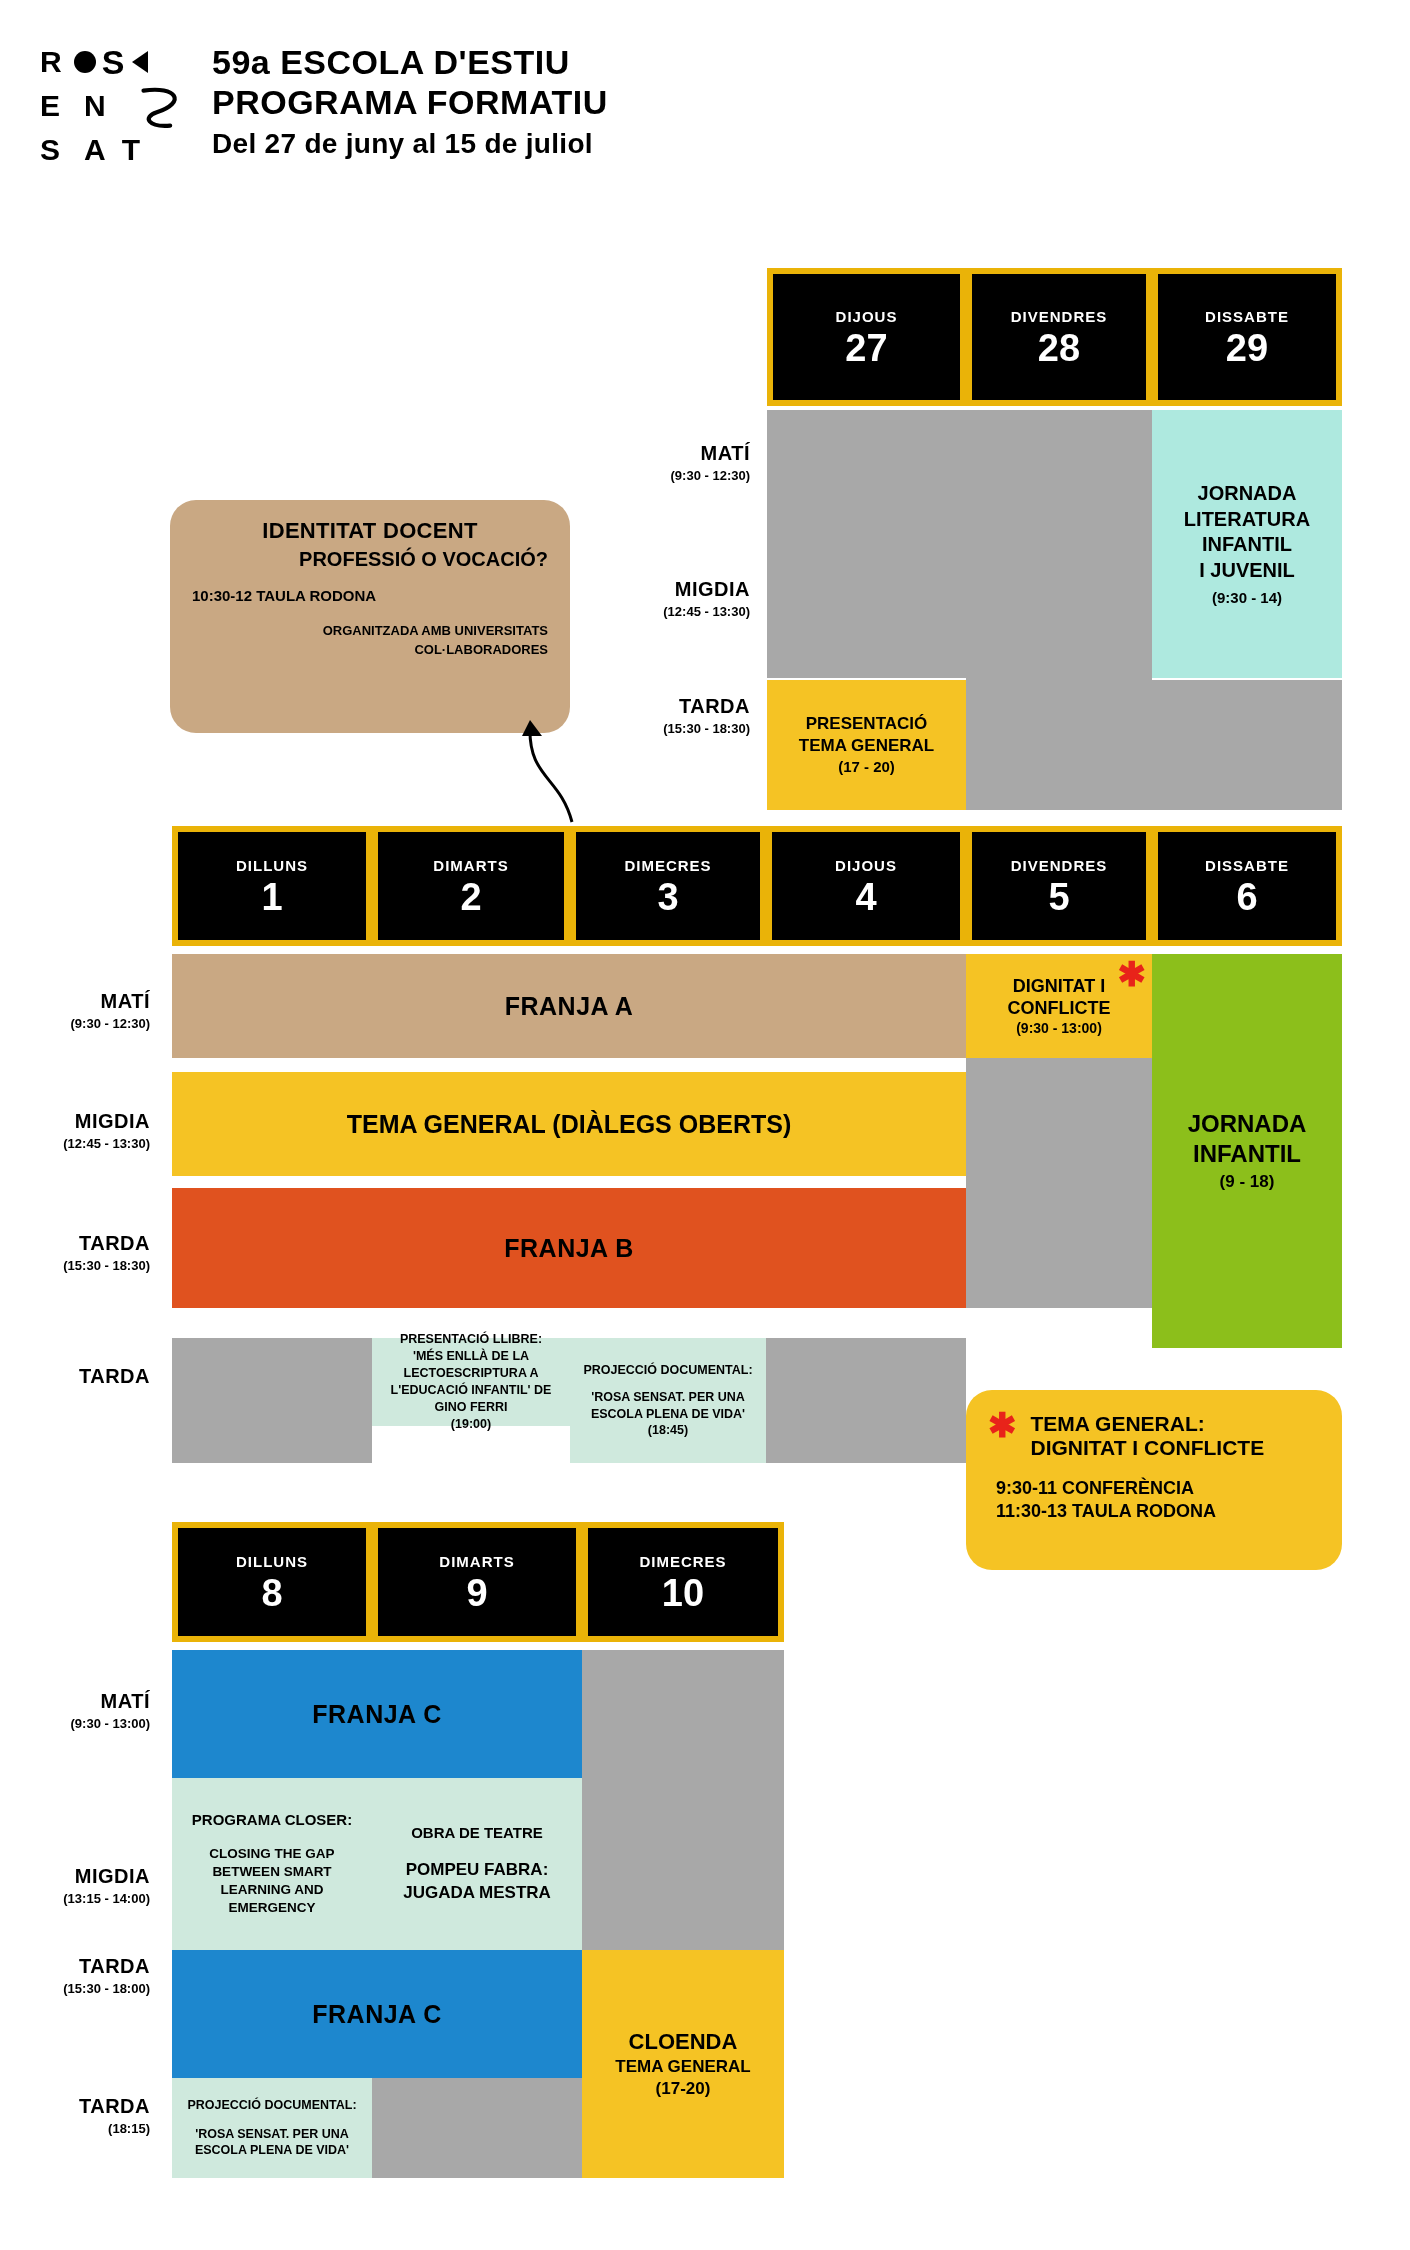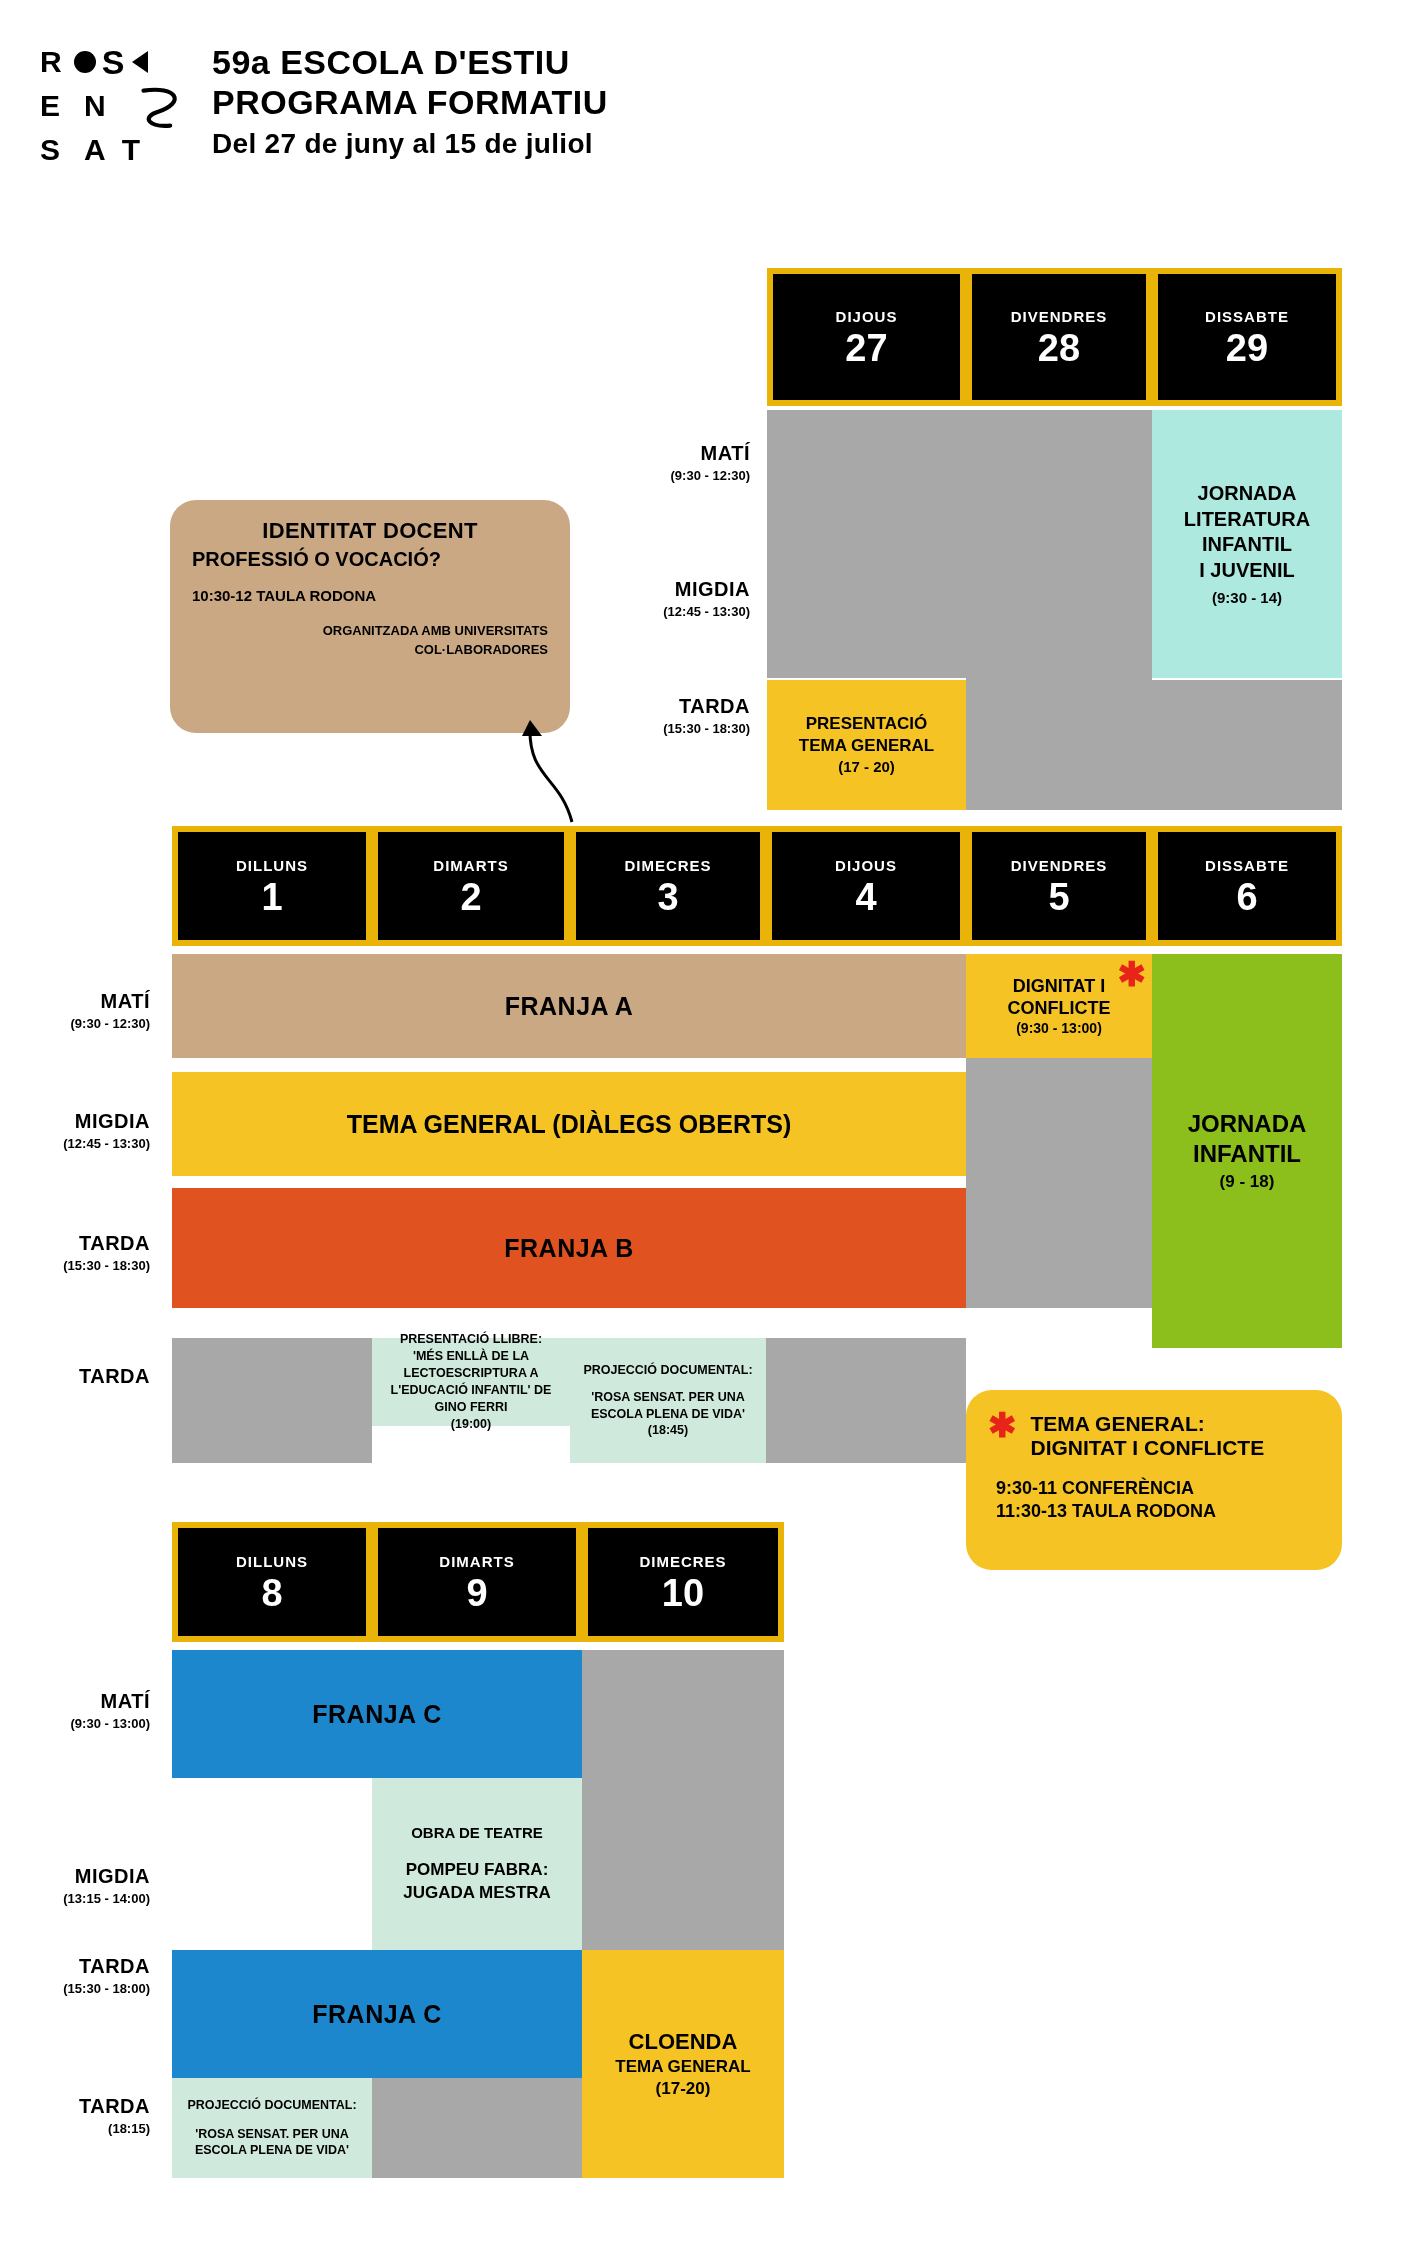--- a/index.html
+++ b/index.html
@@ -46,21 +46,21 @@
 
   .rowlab{position:absolute;text-align:right;}
   .rowlab .big{font-size:20px;font-weight:bold;letter-spacing:0.5px;}
   .rowlab .small{font-size:13px;font-weight:bold;margin-top:3px;}
 
   .bigband{font-size:25px;font-weight:bold;letter-spacing:0.5px;}
   .midband{font-size:25px;font-weight:bold;}
 
   .callout{position:absolute;box-sizing:border-box;border-radius:26px;padding:18px 22px;}
   .callout .c1{font-size:22px;font-weight:bold;text-align:center;letter-spacing:0.3px;}
-  .callout .c2{font-size:20px;font-weight:bold;text-align:left;margin-top:4px;}
+  .callout .c2{font-size:20px;font-weight:bold;text-align:right;margin-top:4px;}
   .callout .c3{font-size:15px;font-weight:bold;text-align:center;margin-top:16px;}
   .callout .c4{font-size:13px;font-weight:bold;text-align:center;margin-top:18px;line-height:1.45;}
 
   .smalltext{font-size:12.5px;font-weight:bold;line-height:1.35;padding:6px;}
   .asterisk{color:#e8231a;font-size:34px;font-weight:bold;line-height:1;}
 
   svg.arrow{position:absolute;}
 </style>
 </head>
 <body>
@@ -280,20 +280,26 @@
   <div class="rowlab" style="left:-80px;top:2095px;width:230px;">
     <div class="big">TARDA</div>
     <div class="small">(18:15)</div>
   </div>
 
   <div class="cell blue" style="left:172px;top:1650px;width:410px;height:128px;">
     <span class="bigband">FRANJA C</span>
   </div>
   <div class="cell grey" style="left:582px;top:1650px;width:202px;height:300px;"></div>
 
+  <div class="cell paleg" style="left:172px;top:1778px;width:200px;height:172px;">
+    <div class="smalltext" style="padding:10px 8px;">
+      <div style="font-size:15px;">PROGRAMA CLOSER:</div>
+      <div style="margin-top:14px;font-size:13.5px;">CLOSING THE GAP BETWEEN SMART LEARNING AND EMERGENCY</div>
+    </div>
+  </div>
   <div class="cell paleg" style="left:372px;top:1778px;width:210px;height:172px;">
     <div class="smalltext" style="padding:10px 8px;">
       <div style="font-size:15px;">OBRA DE TEATRE</div>
       <div style="margin-top:16px;font-size:17px;">POMPEU FABRA:</div>
       <div style="font-size:17px;">JUGADA MESTRA</div>
     </div>
   </div>
 
   <div class="cell blue" style="left:172px;top:1950px;width:410px;height:128px;">
     <span class="bigband">FRANJA C</span>

